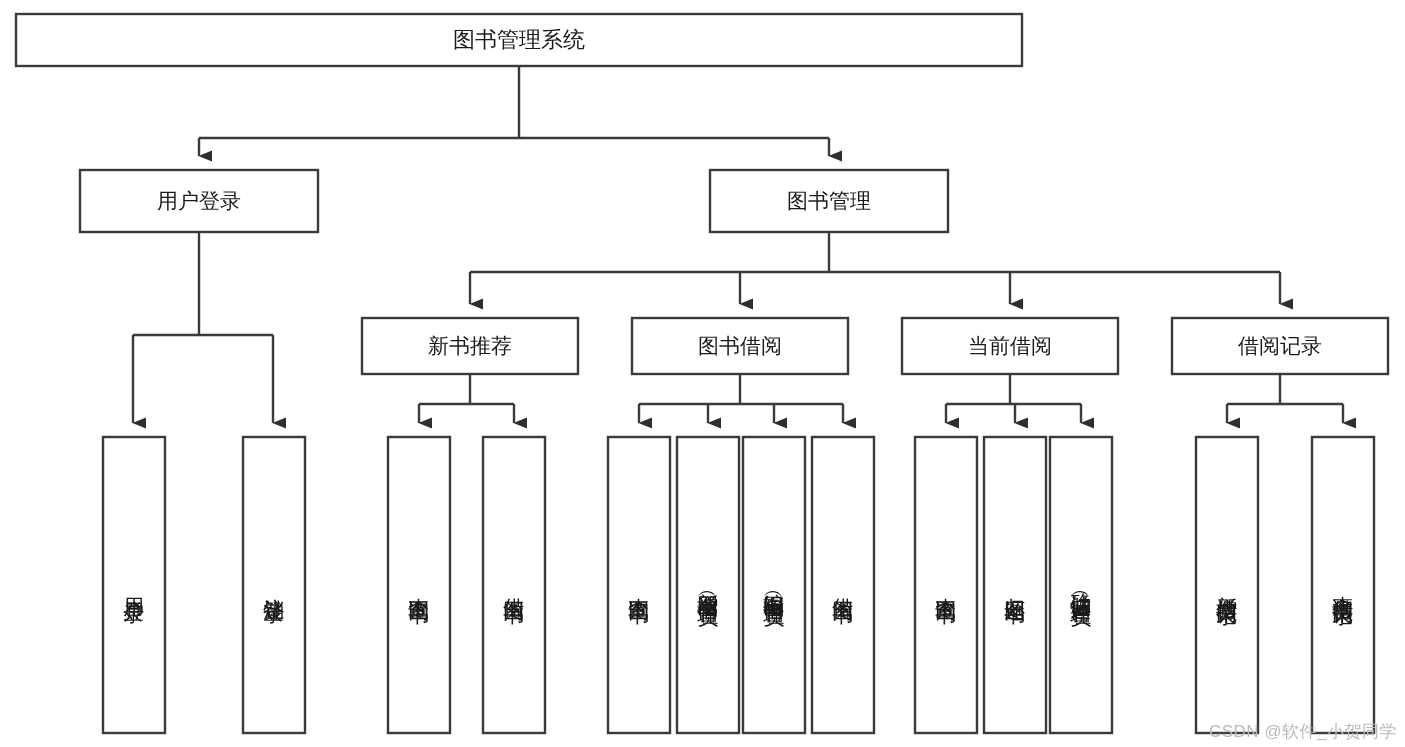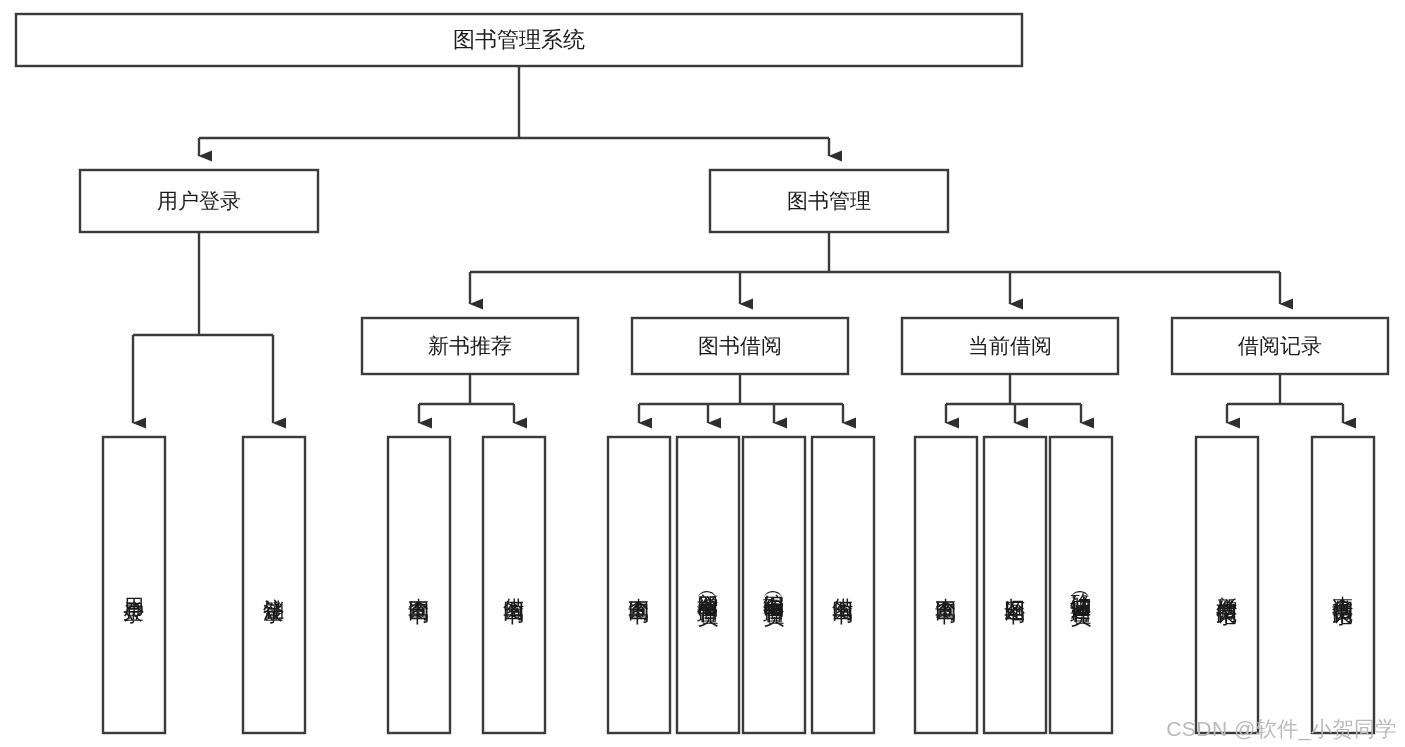--- a/index.html
+++ b/index.html
@@ -65,21 +65,21 @@
     line-height: 1.12;
     letter-spacing: 2px;
     color: #1a1a1a;
     white-space: nowrap;
   }
   .watermark {
     position: absolute;
     right: 8px;
     bottom: 4px;
     font-family: "Liberation Sans", "DejaVu Sans", sans-serif;
-    font-size: 21px;
+    font-size: 17px;
     color: #b9b9b9;
     letter-spacing: 0.5px;
     white-space: nowrap;
   }
 </style>
 </head>
 <body>
 
 <div id="diagram-root">
 

